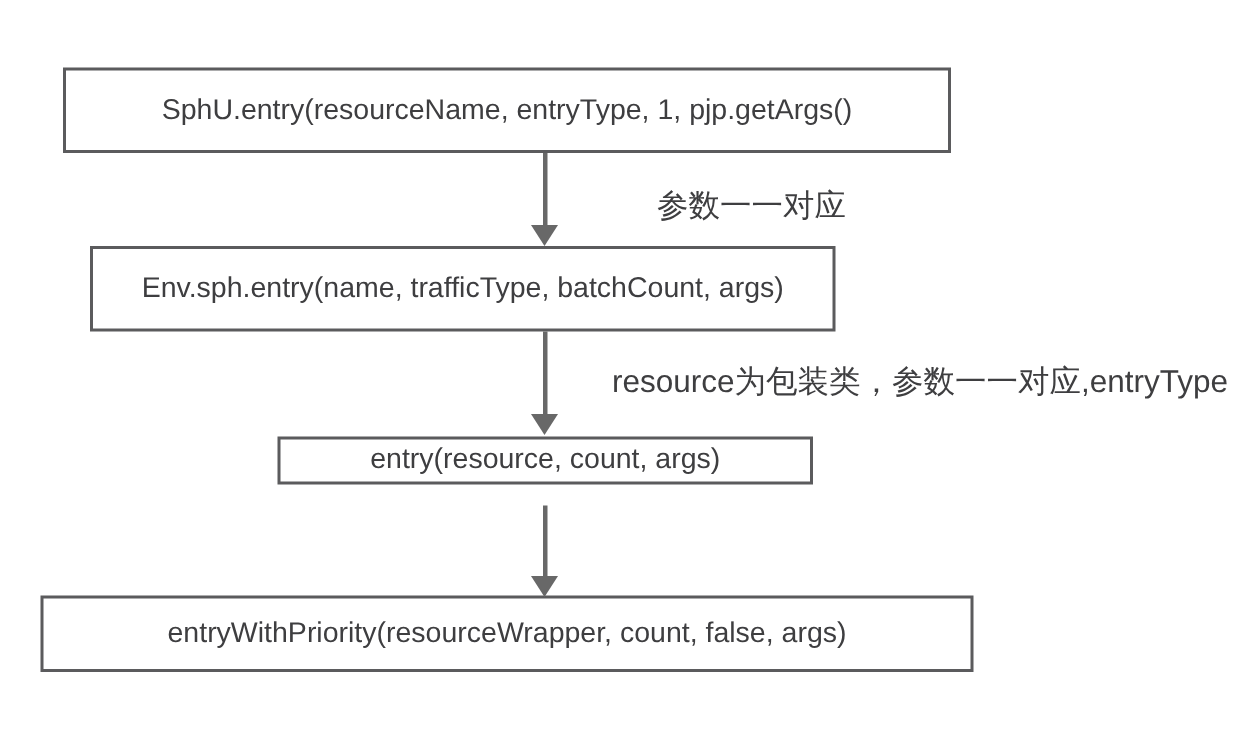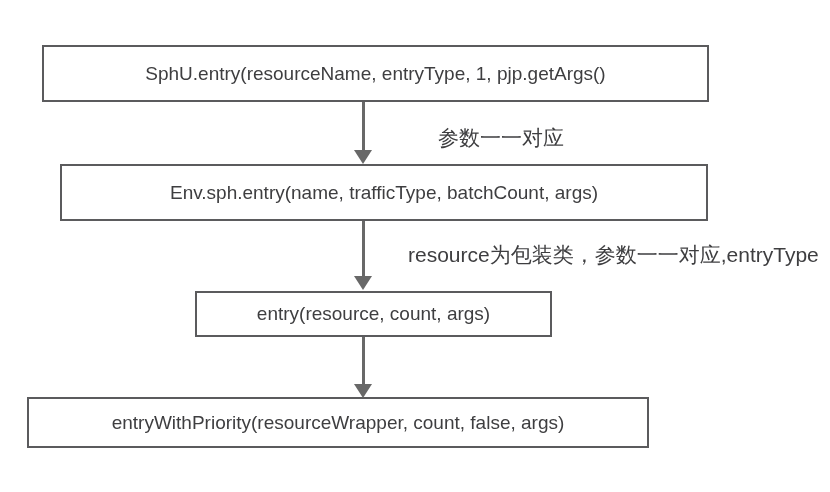--- a/index.html
+++ b/index.html
@@ -20,23 +20,23 @@
     box-sizing: border-box;
     border: 2px solid #5b5b5d;
     background: #ffffff;
     display: flex;
     align-items: center;
     justify-content: center;
     font-size: 19px;
     color: #3e3e40;
     white-space: nowrap;
   }
-  .node-1 { left: 42px;  top: 45px;  width: 667px; height: 57px; }
-  .node-2 { left: 60px;  top: 164px; width: 648px; height: 57px; }
-  .node-3 { left: 195px; top: 291px; width: 357px; height: 46px; }
+  .node-1 { left: 42px;  top: 45px;  width: 592px; height: 57px; }
+  .node-2 { left: 60px;  top: 164px; width: 497px; height: 57px; }
+  .node-3 { left: 185px; top: 291px; width: 357px; height: 32px; }
   .node-4 { left: 27px;  top: 397px; width: 622px; height: 51px; }
 
   .arrow-stem {
     position: absolute;
     width: 3px;
     background: #686868;
     left: 362px;
   }
   .stem-1 { top: 102px; height: 49px; }
   .stem-2 { top: 221px; height: 56px; }

